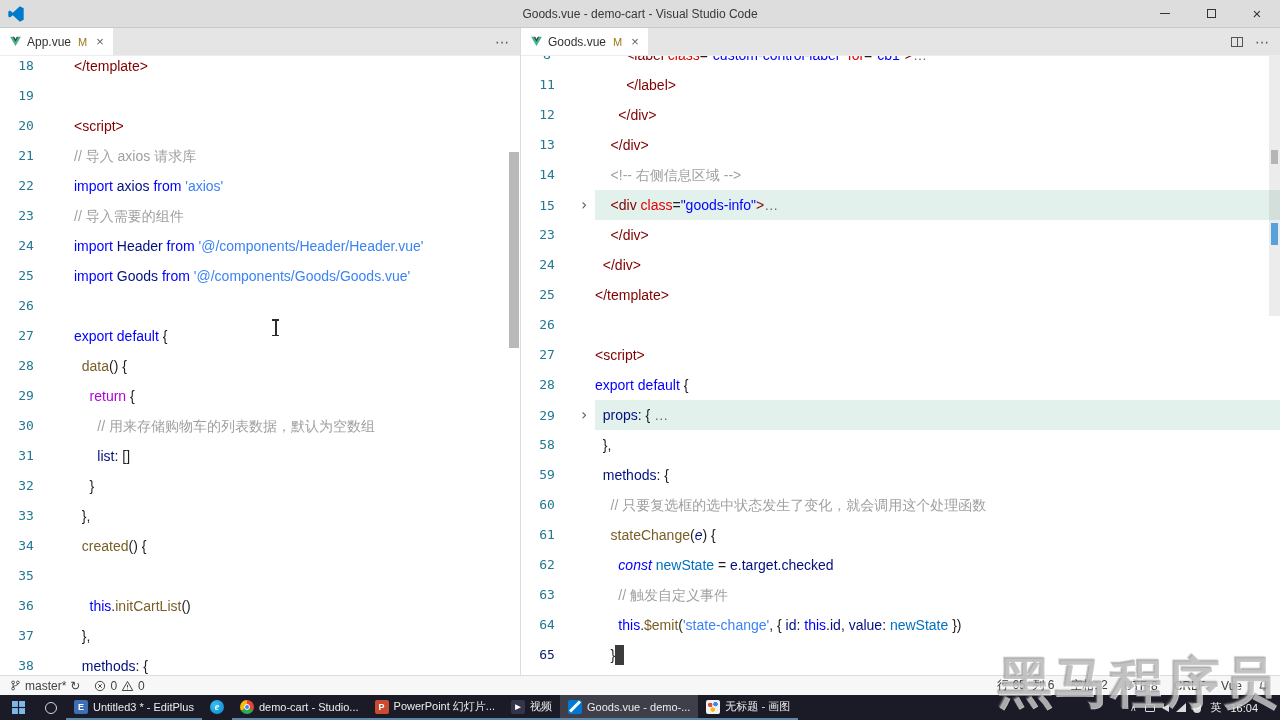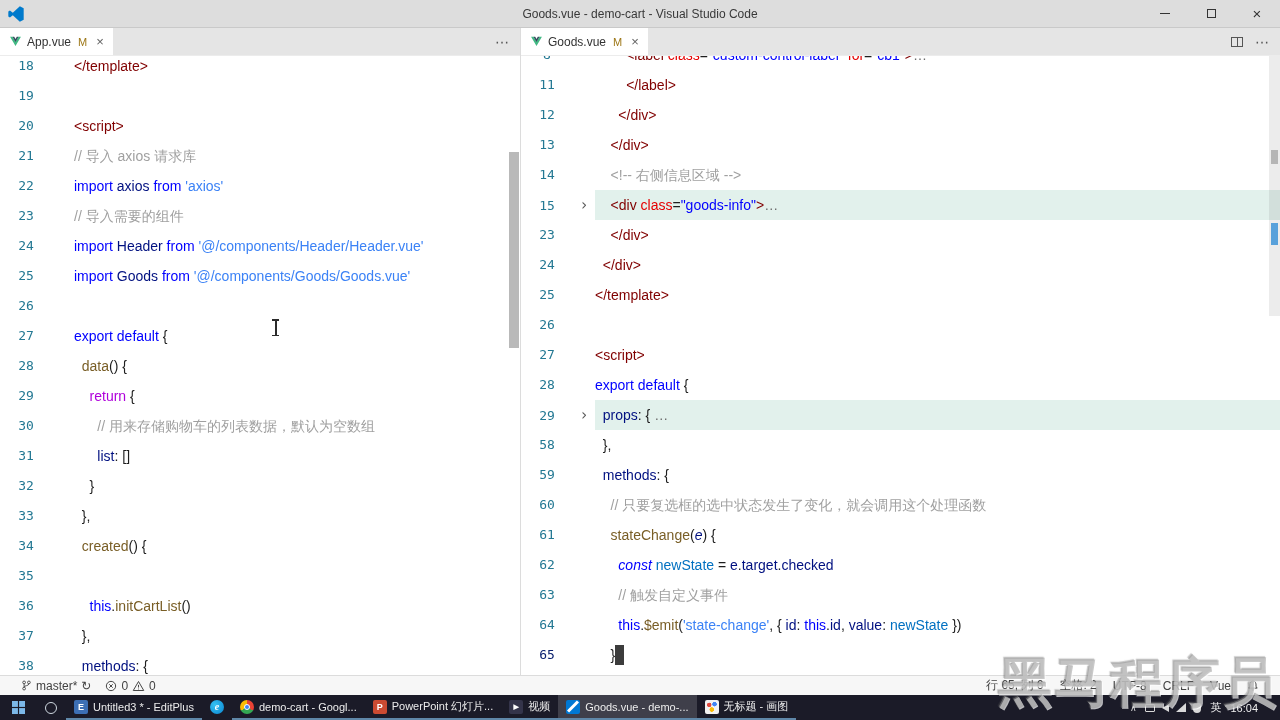--- a/index.html
+++ b/index.html
@@ -60,21 +60,21 @@
 .cursor-block{display:inline-block;width:9px;height:20px;background:#3c3c3c;vertical-align:middle;margin-top:-3px}
 
 
 .scroll-thumb-left{position:absolute;right:1px;top:96px;width:10px;height:196px;background:rgba(100,100,100,.45)}
 .ovr{position:absolute;right:0;top:0;width:11px;height:100%}
 .ovr-thumb{position:absolute;top:0;right:0;width:11px;height:260px;background:rgba(100,100,100,.12)}
 .ovr-gray{position:absolute;top:94px;right:2px;width:7px;height:14px;background:rgba(100,100,100,.4)}
 .ovr-blue{position:absolute;top:167px;right:2px;width:7px;height:22px;background:rgba(25,129,212,.7)}
 
 
-.statusbar{height:20px;background:#f7f7f7;border-top:1px solid #dcdcdc;display:flex;align-items:center;padding:0 21px;color:#424242;font-size:12px;position:relative;z-index:2}
+.statusbar{height:20px;background:#f7f7f7;border-top:1px solid #dcdcdc;display:flex;align-items:center;padding:0 10px;color:#424242;font-size:12px;position:relative;z-index:2}
 .sb-item{display:flex;align-items:center;gap:4px;margin-right:14px}
 .sb-right{margin-left:auto;display:flex;align-items:center;gap:16px}
 .sb-sync{font-size:12px}
 .sb-svg{display:block}
 
 
 .taskbar{height:25px;background:#1b1b28;display:flex;align-items:stretch;color:#e6e6e6;position:relative;z-index:2}
 .tb-start{width:36px;display:flex;align-items:center;justify-content:center;flex:none}
 .tb-search{width:30px;display:flex;align-items:center;justify-content:center;flex:none}
 .cortana-circle{width:12px;height:12px;border-radius:50%;border:1.5px solid #cfd8e0}
@@ -402,21 +402,21 @@
         <span class="ic editplus-icon">E</span>
         <span class="tb-label">Untitled3 * - EditPlus</span>
       </div>
       <div class="tb-item">
         <span class="ic edge-icon">e</span>
       </div>
       <div class="tb-item running">
         <span class="ic chrome-icon">
           <span class="chrome-core"></span>
         </span>
-        <span class="tb-label">demo-cart - Googl...</span>
+        <span class="tb-label">demo-cart - Studio...</span>
       </div>
       <div class="tb-item running">
         <span class="ic powerpoint-icon">P</span>
         <span class="tb-label">PowerPoint 幻灯片...</span>
       </div>
       <div class="tb-item running">
         <span class="ic video-icon">▶</span>
         <span class="tb-label">视频</span>
       </div>
       <div class="tb-item active running">

